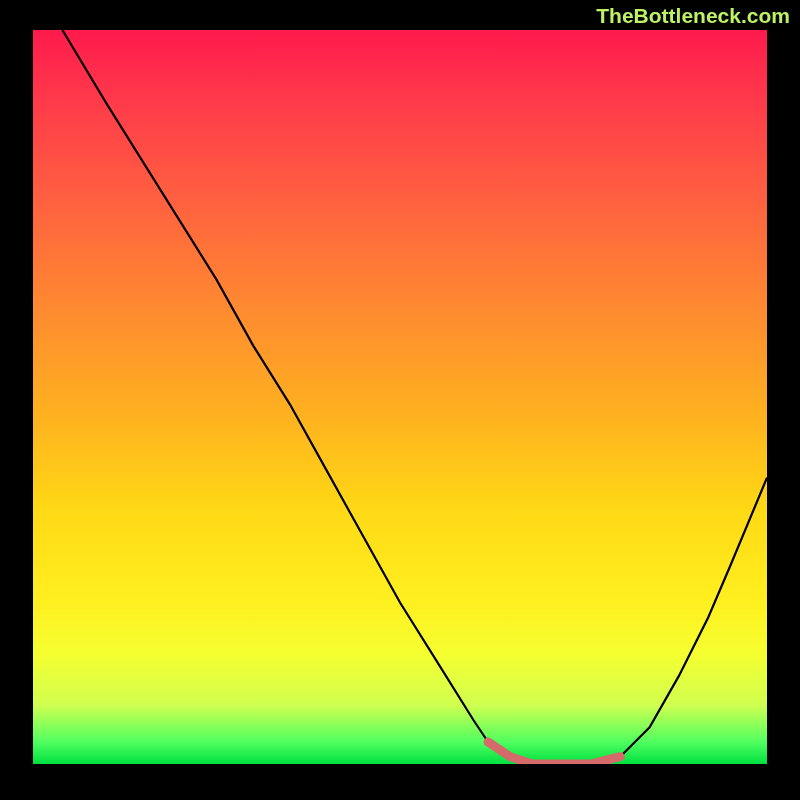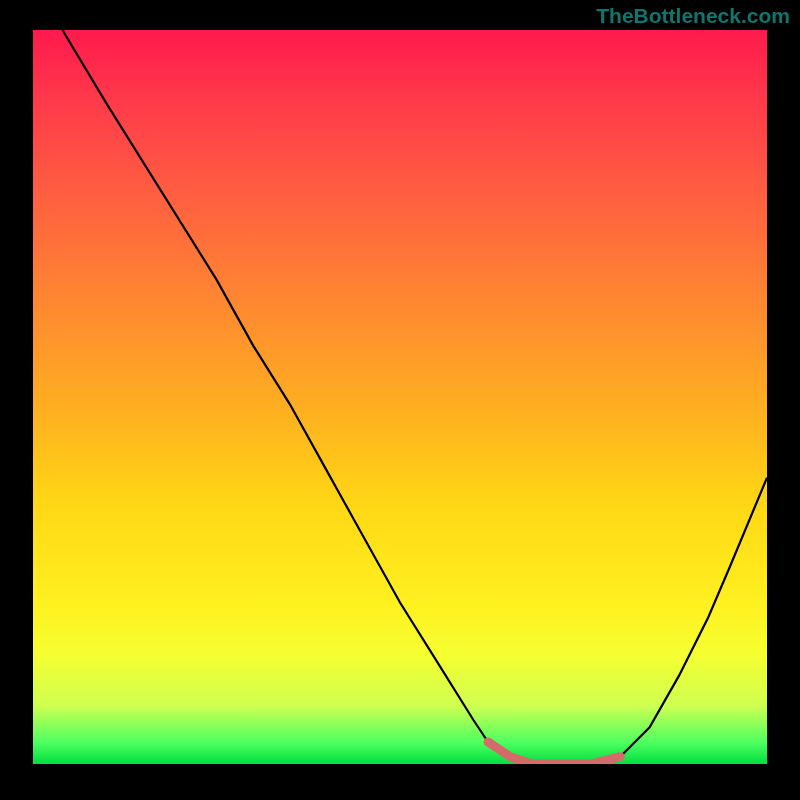--- a/index.html
+++ b/index.html
@@ -14,21 +14,21 @@
   .container {
     position: relative;
     width: 800px;
     height: 800px;
     background: #000;
   }
   .watermark {
     position: absolute;
     top: 4px;
     right: 10px;
-    color: #0f766e;
+    color: #bef264;
     font-size: 21px;
     font-weight: bold;
     z-index: 10;
   }
   .plot-area {
     position: absolute;
     left: 33px;
     top: 30px;
     width: 734px;
     height: 734px;

